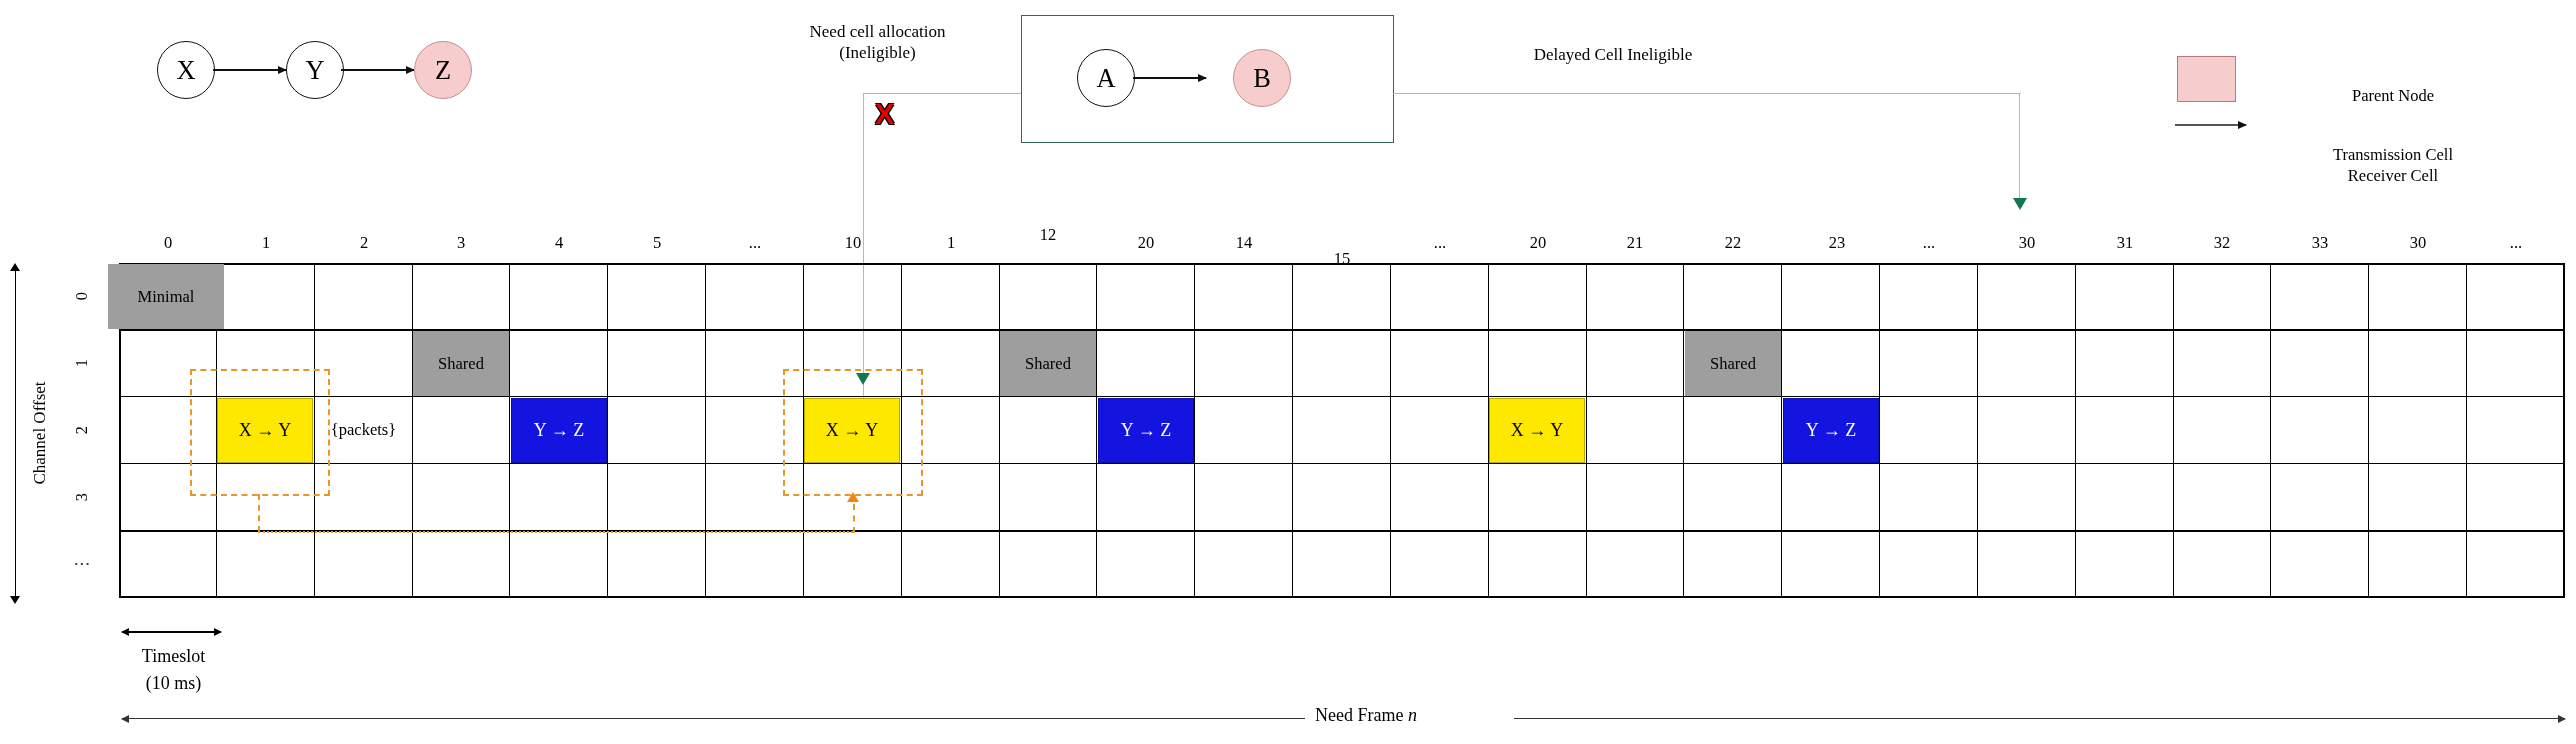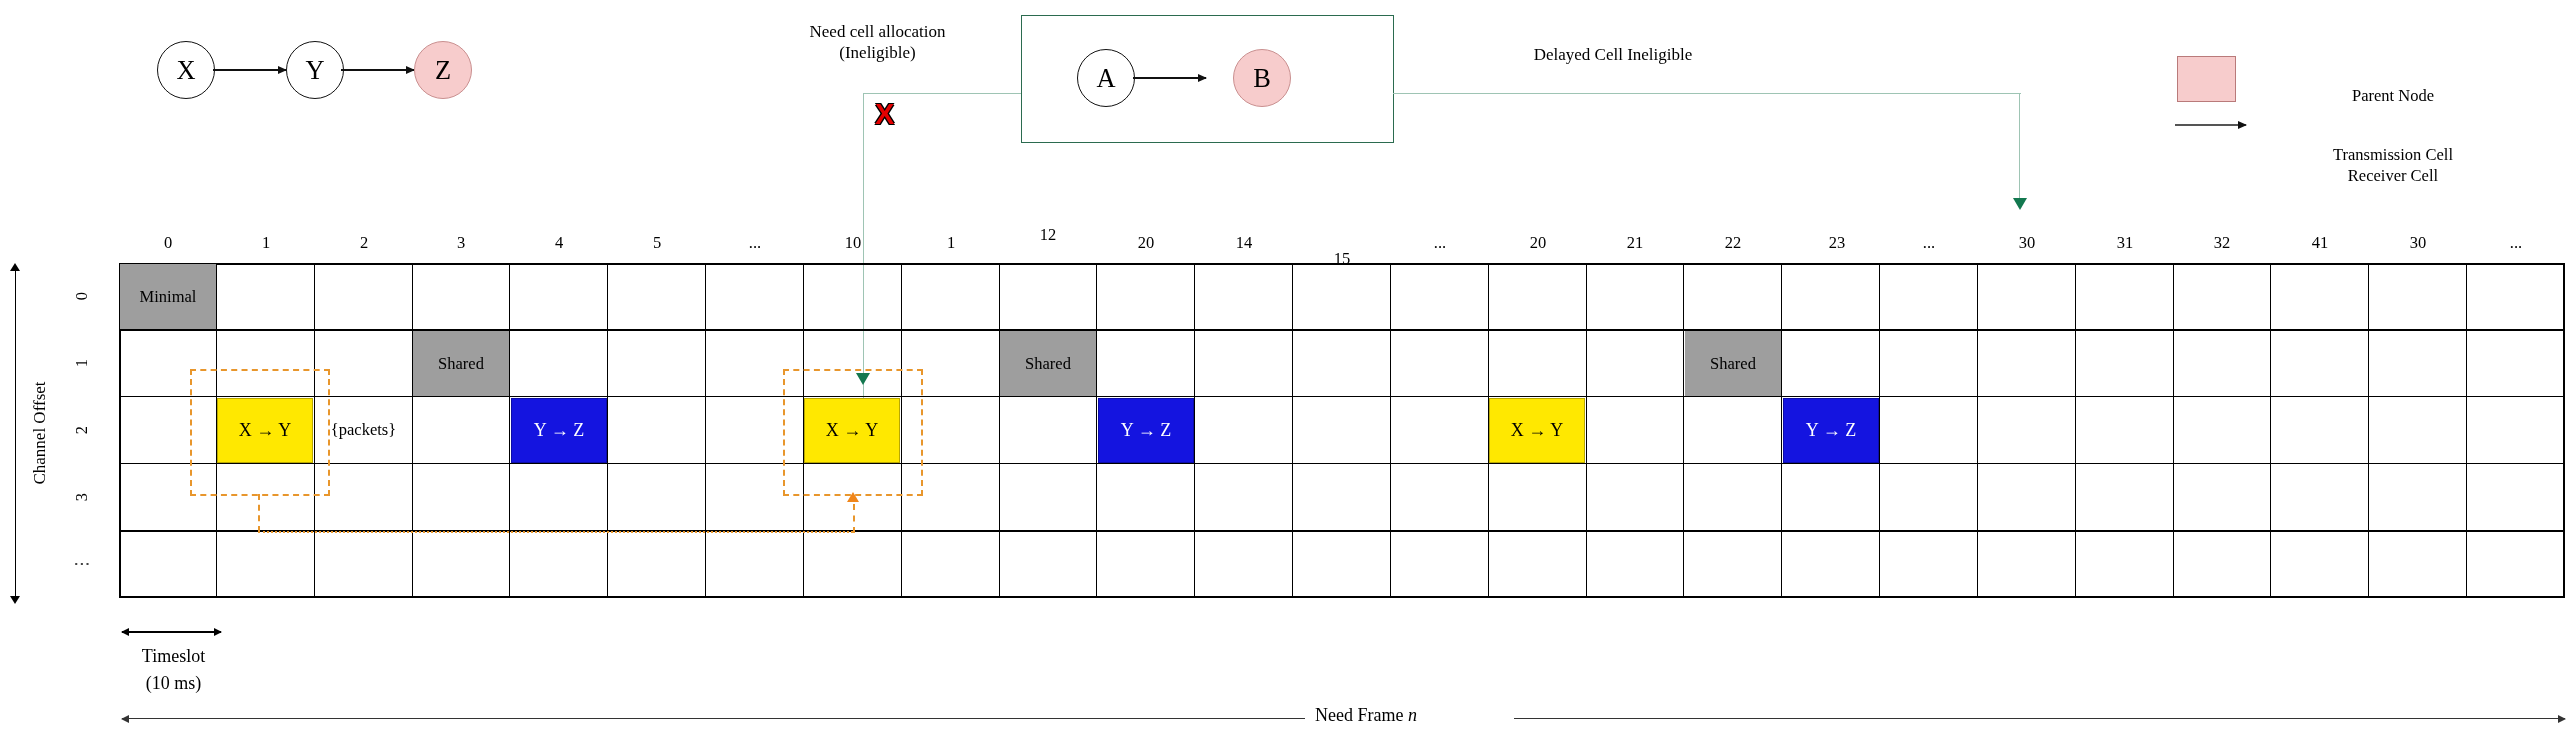--- a/index.html
+++ b/index.html
@@ -139,21 +139,21 @@
     <div class="colhdr" style="left: 1293px; top: 249px; width: 98px;">15</div>
     <div class="colhdr" style="left: 1391px; top: 233px; width: 98px;">...</div>
     <div class="colhdr" style="left: 1489px; top: 233px; width: 98px;">20</div>
     <div class="colhdr" style="left: 1586px; top: 233px; width: 98px;">21</div>
     <div class="colhdr" style="left: 1684px; top: 233px; width: 98px;">22</div>
     <div class="colhdr" style="left: 1788px; top: 233px; width: 98px;">23</div>
     <div class="colhdr" style="left: 1880px; top: 233px; width: 98px;">...</div>
     <div class="colhdr" style="left: 1978px; top: 233px; width: 98px;">30</div>
     <div class="colhdr" style="left: 2076px; top: 233px; width: 98px;">31</div>
     <div class="colhdr" style="left: 2173px; top: 233px; width: 98px;">32</div>
-    <div class="colhdr" style="left: 2271px; top: 233px; width: 98px;">41</div>
+    <div class="colhdr" style="left: 2271px; top: 233px; width: 98px;">33</div>
     <div class="colhdr" style="left: 2369px; top: 233px; width: 98px;">30</div>
     <div class="colhdr" style="left: 2467px; top: 233px; width: 98px;">...</div>
   </div>
 
 <div id="rowhdrs">
     <div class="rowhdr" style="left: 62px; top: 286px; width: 40px;">0</div>
     <div class="rowhdr" style="left: 62px; top: 353px; width: 40px;">1</div>
     <div class="rowhdr" style="left: 62px; top: 420px; width: 40px;">2</div>
     <div class="rowhdr" style="left: 62px; top: 487px; width: 40px;">3</div>
     <div class="rowhdr" style="left: 62px; top: 554px; width: 40px;">⋮</div>
@@ -280,21 +280,21 @@
     <div class="gcell" style="left: 1782px; top: 531px; width: 98px; height: 67px;"></div>
     <div class="gcell" style="left: 1880px; top: 531px; width: 98px; height: 67px;"></div>
     <div class="gcell" style="left: 1978px; top: 531px; width: 98px; height: 67px;"></div>
     <div class="gcell" style="left: 2076px; top: 531px; width: 98px; height: 67px;"></div>
     <div class="gcell" style="left: 2173px; top: 531px; width: 98px; height: 67px;"></div>
     <div class="gcell" style="left: 2271px; top: 531px; width: 98px; height: 67px;"></div>
     <div class="gcell" style="left: 2369px; top: 531px; width: 98px; height: 67px;"></div>
     <div class="gcell" style="left: 2467px; top: 531px; width: 98px; height: 67px;"></div>
     <div class="rowsep" style="left: 119px; top: 329px; width: 2446px; height: 2px;"></div>
     <div class="rowsep" style="left: 119px; top: 530px; width: 2446px; height: 2px;"></div>
-    <div class="fill minimal" style="left: 120px; top: 264px; width: 96px; height: 65px;">Minimal</div>
+    <div class="fill minimal" style="left: 108px; top: 264px; width: 116px; height: 65px;">Minimal</div>
     <div class="fill shared" style="left: 413px; top: 331px; width: 96px; height: 65px;">Shared</div>
     <div class="fill shared" style="left: 1000px; top: 331px; width: 96px; height: 65px;">Shared</div>
     <div class="fill shared" style="left: 1685px; top: 331px; width: 96px; height: 65px;">Shared</div>
     <div class="fill tx" style="left: 217px; top: 398px; width: 96px; height: 65px;">X → Y</div>
     <div class="plain" style="left: 315px; top: 397px; width: 97px; height: 66px;">{packets}</div>
     <div class="fill rx" style="left: 511px; top: 398px; width: 96px; height: 65px;">Y → Z</div>
     <div class="fill tx" style="left: 804px; top: 398px; width: 96px; height: 65px;">X → Y</div>
     <div class="fill rx" style="left: 1098px; top: 398px; width: 96px; height: 65px;">Y → Z</div>
     <div class="fill tx" style="left: 1489px; top: 398px; width: 96px; height: 65px;">X → Y</div>
     <div class="fill rx" style="left: 1783px; top: 398px; width: 96px; height: 65px;">Y → Z</div>

